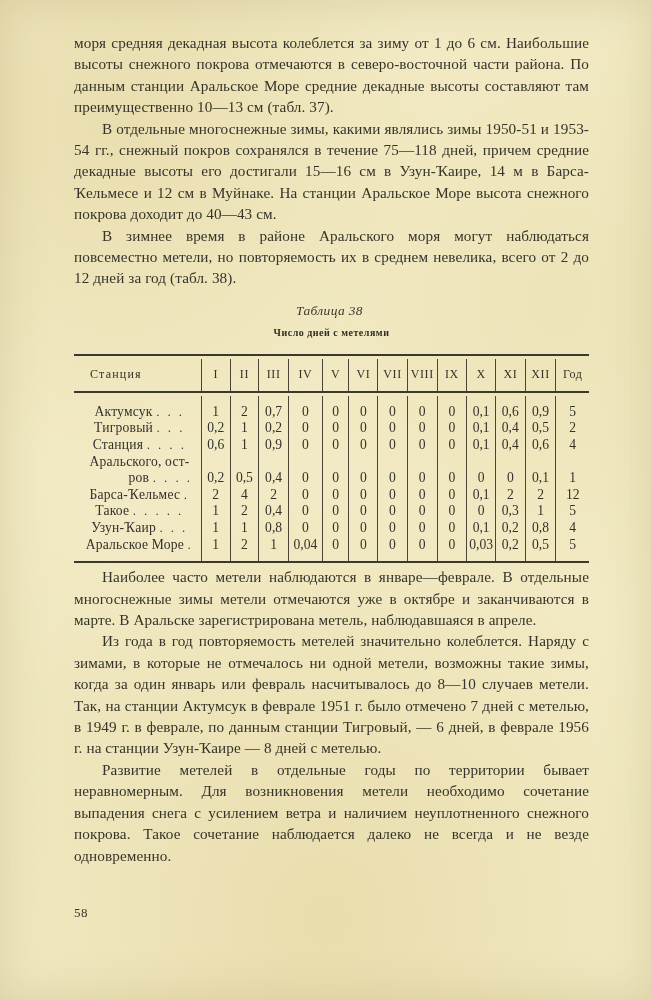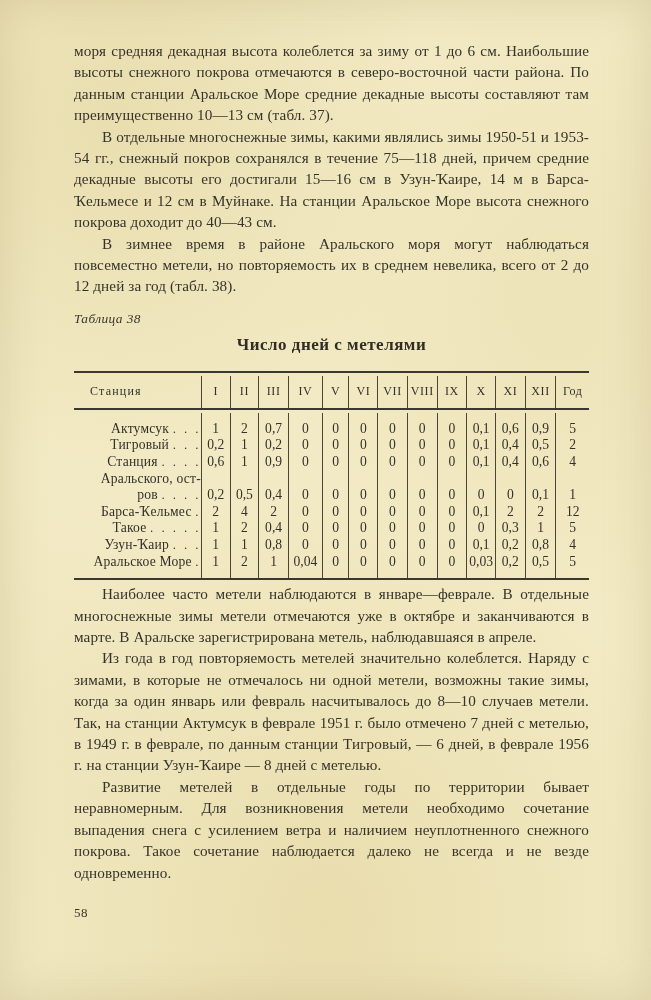--- a/index.html
+++ b/index.html
@@ -34,51 +34,51 @@
     pointer-events: none;
     box-shadow: inset 0 0 46px rgba(170,150,95,0.30);
     z-index: 0;
   }
   .page {
     position: relative;
     z-index: 1;
     width: 651px;
     height: 729px;
     box-sizing: border-box;
-    padding: 40px 62px 0 74px;
+    padding: 32px 62px 0 74px;
   }
 
   p.body-text {
     margin: 0;
     font-size: 15.2px;
     line-height: 21.4px;
     text-align: justify;
     text-indent: 28px;
     letter-spacing: 0.1px;
     color: #35332a;
   }
   p.body-text.no-indent {
     text-indent: 0;
   }
 
   
   .table-number {
     margin: 14px 0 0 0;
-    text-align: left;
+    text-align: center;
     font-style: italic;
     font-size: 13.4px;
     letter-spacing: 0.4px;
     color: #3a372c;
     padding-right: 4px;
   }
   .table-title {
     margin: 8px 0 16px 0;
     text-align: center;
     font-weight: bold;
-    font-size: 17px;
+    font-size: 10px;
     letter-spacing: 0.5px;
     color: #2f2d24;
   }
 
   
   table.metel {
     margin: 14px 0 0 0;
     border-collapse: collapse;
     width: 100%;
     font-size: 13.6px;
@@ -118,21 +118,21 @@
 
   tbody tr.data-row td {
     height: 16.6px;
     line-height: 16.6px;
     text-align: center;
     border-left: 1.4px solid #4a4636;
     white-space: nowrap;
   }
   tbody tr.data-row td.station-cell {
     border-left: none;
-    text-align: right;
+    text-align: center;
     padding-left: 4px;
     letter-spacing: 0.2px;
   }
   tbody tr.spacer-row td {
     height: 8px;
     border-left: 1.4px solid #4a4636;
   }
   tbody tr.spacer-row td.station-cell {
     border-left: none;
     text-align: left;

